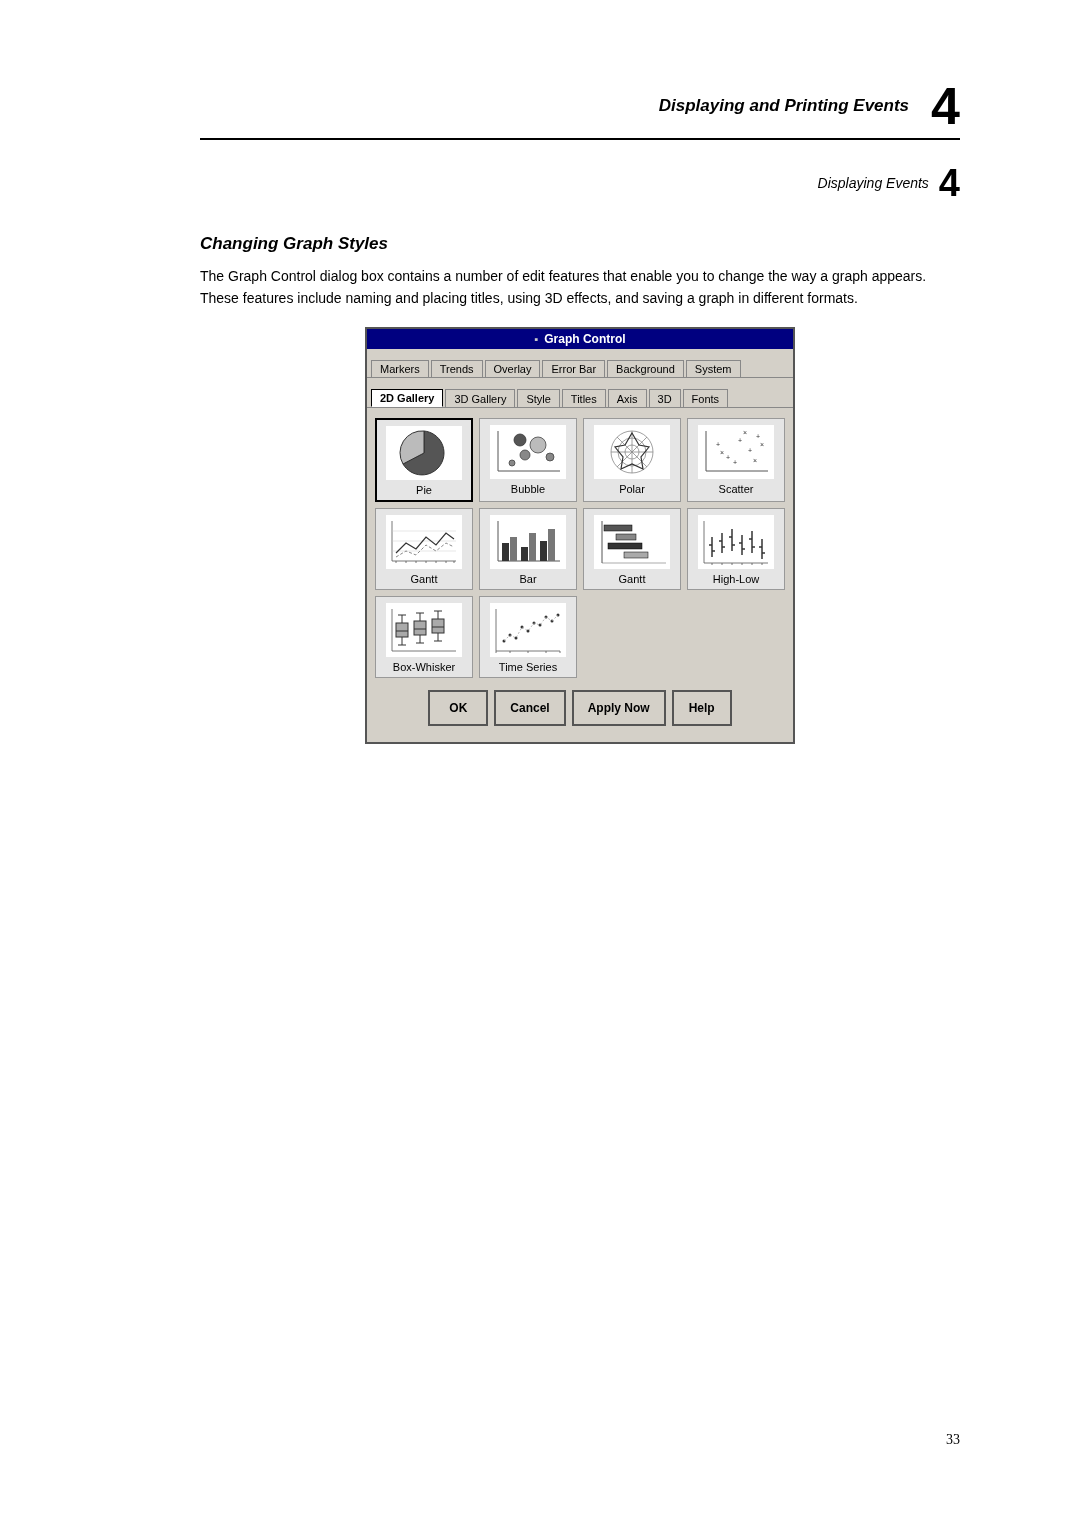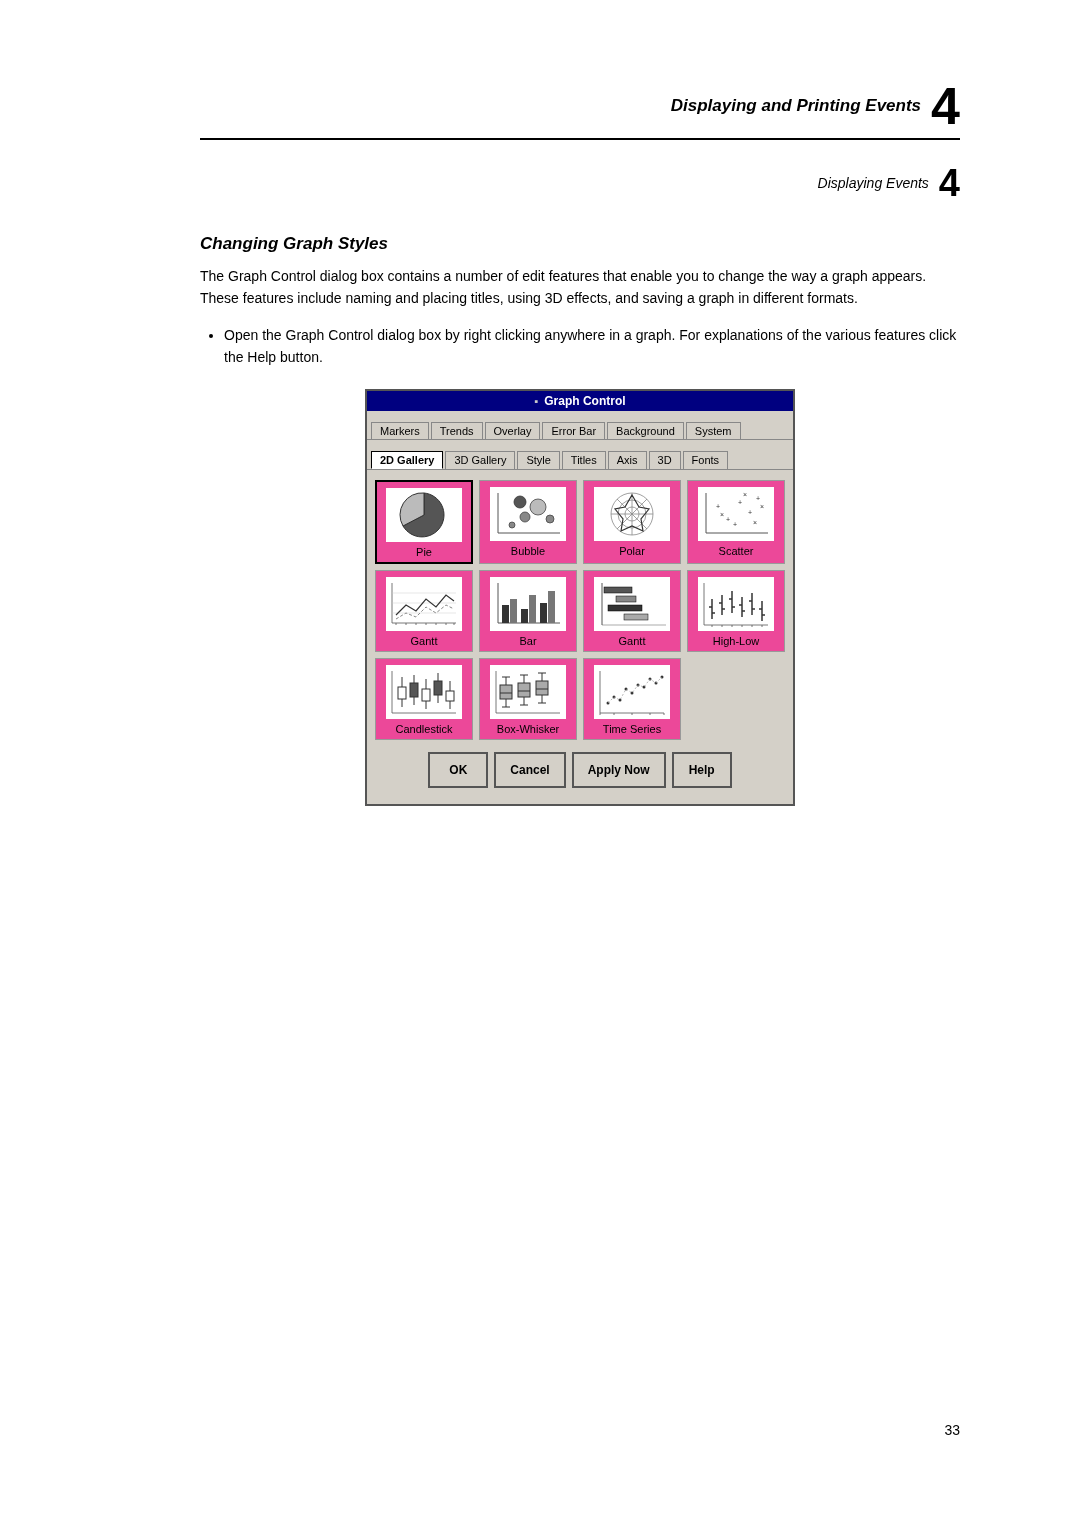--- a/index.html
+++ b/index.html
@@ -24,21 +24,21 @@
     .header-section {
       display: flex;
       flex-direction: column;
       align-items: flex-end;
       margin-bottom: 32px;
     }
 
     .header-title-line {
       display: flex;
       align-items: center;
-      gap: 10px;
+      gap: 22px;
     }
 
     .header-title {
       font-family: Arial, sans-serif;
       font-size: 17px;
       font-weight: bold;
       font-style: italic;
     }
 
     .chapter-number-large {
@@ -170,21 +170,21 @@
       display: grid;
       grid-template-columns: repeat(4, 1fr);
       gap: 6px;
       margin-bottom: 8px;
     }
 
     .chart-item {
       display: flex;
       flex-direction: column;
       align-items: center;
-      background: #ec4899;
+      background: #e5e5e5;
       border: 1px solid #999;
       padding: 4px 2px 4px 2px;
       cursor: pointer;
     }
 
     .chart-item.selected {
       border: 2px solid #000;
     }
 
     .chart-canvas {
@@ -216,23 +216,23 @@
       font-family: Arial, sans-serif;
       font-size: 12px;
       font-weight: bold;
       cursor: pointer;
       min-width: 60px;
     }
 
     
     .page-number {
       position: absolute;
-      bottom: 90px;
+      bottom: 80px;
       right: 120px;
-      font-family: Liberation Sans, sans-serif;
+      font-family: Liberation Serif, serif;
       font-size: 14px;
     }
 
     
     svg.chart-svg {
       width: 76px;
       height: 54px;
     }
   </style>
 </head>
@@ -249,23 +249,20 @@
     <div class="header-subtitle">
       <span style="font-style:italic;font-family:Arial,sans-serif;font-size:14px;">Displaying Events</span>
       <span class="sub-num" style="font-size:38px;font-weight:bold;font-family:Arial,sans-serif;">4</span>
     </div>
   </div>
 
   <div class="section-title">Changing Graph Styles</div>
 
   <p class="body-text">The Graph Control dialog box contains a number of edit features that enable you to change the way a graph appears. These features include naming and placing titles, using 3D effects, and saving a graph in different formats.</p>
 
-  <ul class="bullet-list">
-    <li>Open the Graph Control dialog box by right clicking anywhere in a graph. For explanations of the various features click the Help button.</li>
-  </ul>
 
   <div class="dialog-wrapper">
     <div class="dialog-box">
 
       <div class="dialog-titlebar">
         <span class="dialog-titlebar-icon">▪</span>
         <span>Graph Control</span>
       </div>
 
       <div class="dialog-tabs-row1">
@@ -459,45 +456,20 @@
                 <line x1="54" y1="32" x2="57" y2="32" stroke="#333" stroke-width="1.5"></line>
 
                 <line x1="64" y1="24" x2="64" y2="44" stroke="#333" stroke-width="1.5"></line>
                 <line x1="61" y1="32" x2="64" y2="32" stroke="#333" stroke-width="1.5"></line>
                 <line x1="64" y1="38" x2="67" y2="38" stroke="#333" stroke-width="1.5"></line>
               </svg>
             </div>
             <span class="chart-label">High-Low</span>
           </div>
 
-          <div class="chart-item">
-            <div class="chart-canvas">
-              <svg class="chart-svg" viewBox="0 0 76 54">
-                <rect width="76" height="54" fill="white"></rect>
-                <line x1="6" y1="48" x2="70" y2="48" stroke="#555" stroke-width="0.8"></line>
-                <line x1="6" y1="6" x2="6" y2="48" stroke="#555" stroke-width="0.8"></line>
-
-                <line x1="16" y1="12" x2="16" y2="42" stroke="#333" stroke-width="1"></line>
-                <rect x="12" y="22" width="8" height="12" fill="white" stroke="#333" stroke-width="1"></rect>
-
-                <line x1="28" y1="10" x2="28" y2="40" stroke="#333" stroke-width="1"></line>
-                <rect x="24" y="18" width="8" height="14" fill="#555" stroke="#333" stroke-width="1"></rect>
-
-                <line x1="40" y1="14" x2="40" y2="44" stroke="#333" stroke-width="1"></line>
-                <rect x="36" y="24" width="8" height="12" fill="white" stroke="#333" stroke-width="1"></rect>
-
-                <line x1="52" y1="8" x2="52" y2="38" stroke="#333" stroke-width="1"></line>
-                <rect x="48" y="16" width="8" height="14" fill="#555" stroke="#333" stroke-width="1"></rect>
-
-                <line x1="64" y1="16" x2="64" y2="44" stroke="#333" stroke-width="1"></line>
-                <rect x="60" y="26" width="8" height="10" fill="white" stroke="#333" stroke-width="1"></rect>
-              </svg>
-            </div>
-            <span class="chart-label">Candlestick</span>
-          </div>
 
           <div class="chart-item">
             <div class="chart-canvas">
               <svg class="chart-svg" viewBox="0 0 76 54">
                 <rect width="76" height="54" fill="white"></rect>
                 <line x1="6" y1="48" x2="70" y2="48" stroke="#555" stroke-width="0.8"></line>
                 <line x1="6" y1="6" x2="6" y2="48" stroke="#555" stroke-width="0.8"></line>
 
                 <line x1="16" y1="12" x2="16" y2="42" stroke="#333" stroke-width="1"></line>
                 <line x1="12" y1="12" x2="20" y2="12" stroke="#333" stroke-width="1"></line>

